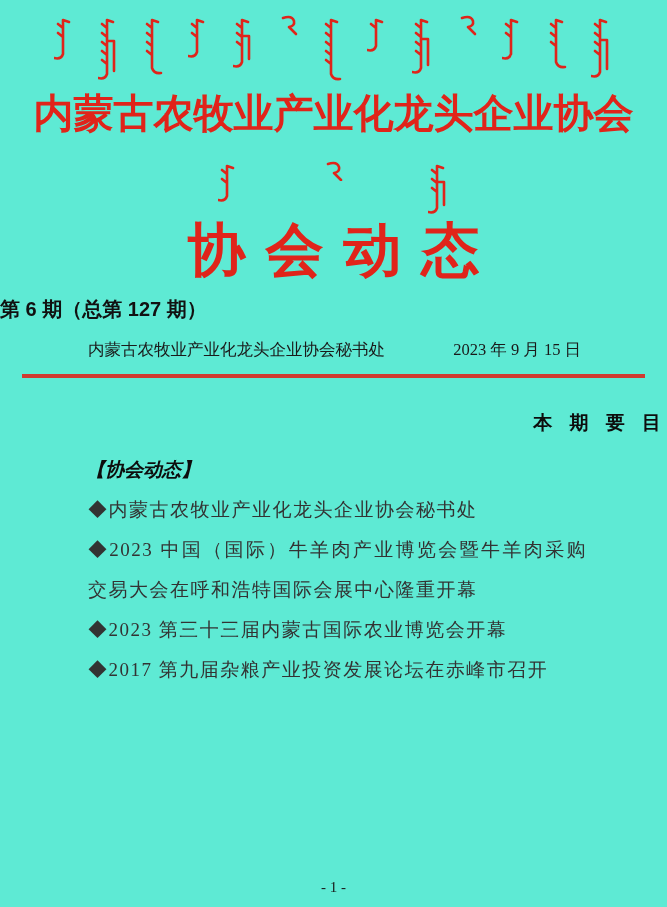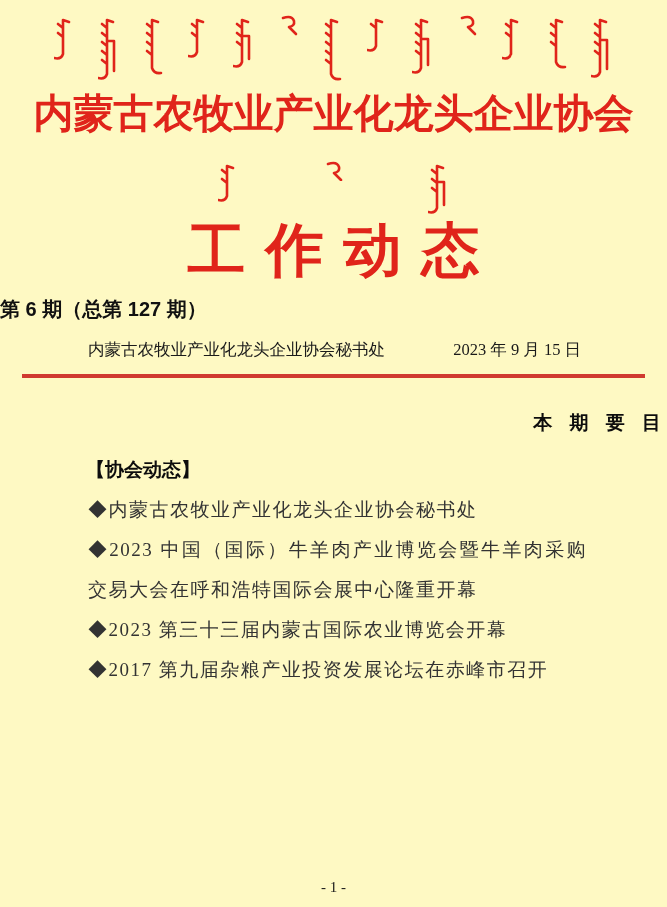--- a/index.html
+++ b/index.html
@@ -4,21 +4,21 @@
 <style>
   :root{
     --accent:#e0241a;
     --rule:#d03a30;
   }
   html,body{margin:0;padding:0;background:#ffffff;}
   .page{
     position:relative;
     width:667px;height:907px;
     margin:0 auto;
-    background:#fef9c3;
+    background:#5eead4;
     overflow:hidden;
     font-family:"Liberation Serif", serif;
   }
   
   .mongol-row{
     display:flex;
     justify-content:space-between;
     align-items:flex-start;
   }
   .mongol-row.row1{
@@ -90,20 +90,21 @@
     letter-spacing:6px;
     line-height:26px;
   }
   .toc-section-label{
     margin:21px 0 0 86px;
     color:#0d0d0d;
     font-family:"Liberation Sans", sans-serif;
     font-weight:bold;
     font-size:19px;
     line-height:26px;
+    font-style:italic;
   }
   .toc-list{
     margin:7px 80px 0 88px;
     color:#333333;
     font-size:19px;
     line-height:40px;
     letter-spacing:1.5px;
   }
   .toc-item{
     text-align:justify;
@@ -171,21 +172,21 @@
           <path d="M9,7 L9,37 M9,15 l-5,-4 M9,24 l-5,-4 M9,7 l6,2 M9,37 q-2,6 -9,4" fill="none" stroke="#e0241a" stroke-width="2.6" stroke-linecap="round" stroke-linejoin="round"></path>
         </svg></span>
       <span><svg width="22" height="22" viewBox="0 0 22 22">
           <path d="M5,5 q9,-3 11,3 q1,5 -5,6 l7,7" fill="none" stroke="#e0241a" stroke-width="2.6" stroke-linecap="round" stroke-linejoin="round"></path>
         </svg></span>
       <span><svg width="22" height="58" viewBox="0 0 22 58">
           <path d="M9,7 L9,49 M9,15 l-5,-4 M9,24 l-5,-4 M9,33 l-5,-4 M9,7 l6,2 M9,23 h7 M16,23 L16,46 M9,49 q-2,6 -9,4" fill="none" stroke="#e0241a" stroke-width="2.6" stroke-linecap="round" stroke-linejoin="round"></path>
         </svg></span>
     </div>
 
-  <div class="main-title">工作动态</div>
+  <div class="main-title">协会动态</div>
 
   <div class="issue-line">第 6 期（总第 127 期）</div>
 
   <div class="info-line">
     <span>内蒙古农牧业产业化龙头企业协会秘书处</span>
     <span>2023 年 9 月 15 日</span>
   </div>
 
   <div class="red-rule"></div>
 

